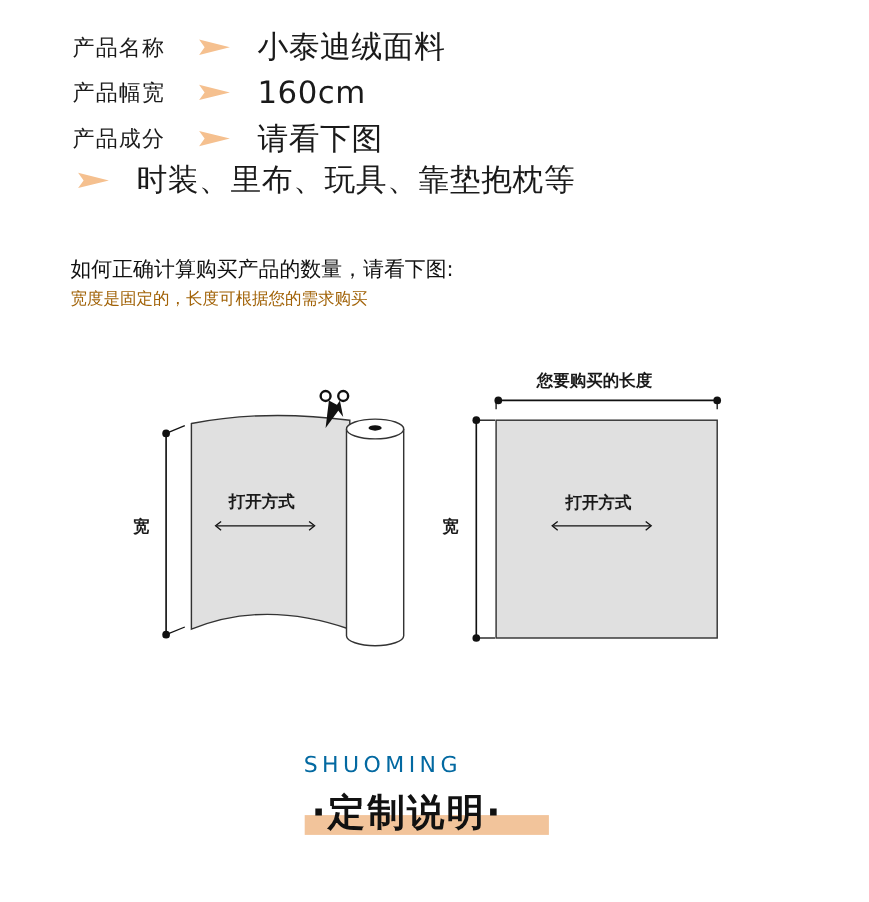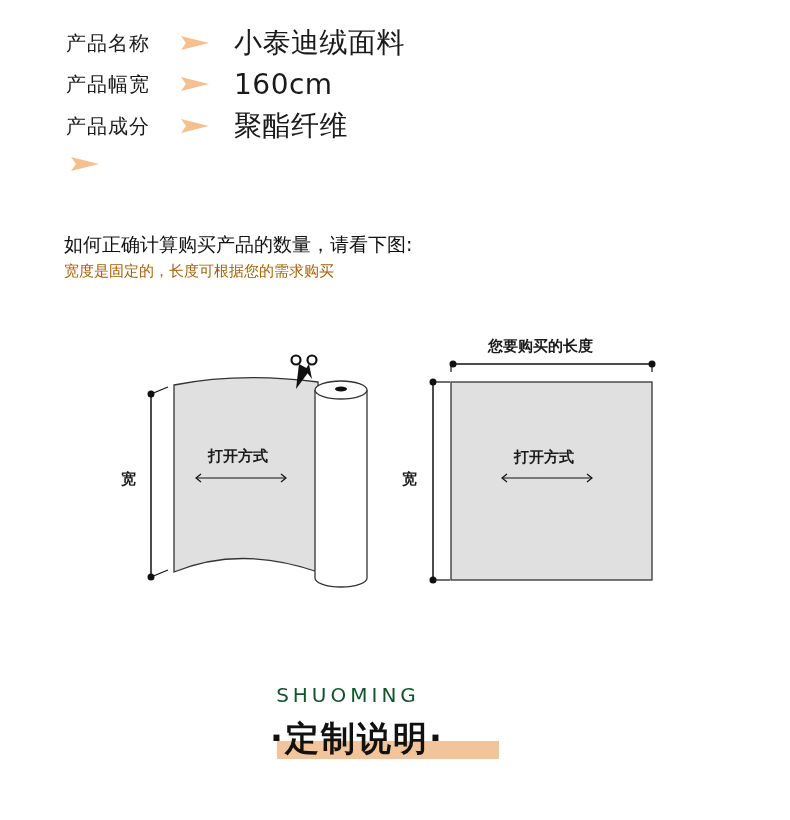--- a/index.html
+++ b/index.html
@@ -6,24 +6,24 @@
   body { width: 790px; height: 820px; position: relative; overflow: hidden;
          font-family: "DejaVu Sans", "Liberation Sans", sans-serif; color: #1a1a1a; }
   .spec-row { position: absolute; left: 66px; height: 30px; display: flex; align-items: center; }
   .spec-label { width: 110px; font-size: 20px; letter-spacing: 1px; color: #1a1a1a; }
   .spec-arrow { width: 30px; height: 16px; margin-left: 4px; margin-right: 24px; }
   .spec-value { font-size: 28px; color: #1a1a1a; letter-spacing: 0.5px; }
   .howto-title { position: absolute; left: 64px; top: 232px; font-size: 19px; font-weight: normal; color: #111; }
   .howto-sub { position: absolute; left: 64px; top: 262px; font-size: 15px; color: #a16207; }
   .diagram { position: absolute; left: 0; top: 0; }
   .footer-en { position: absolute; left: 0; width: 696px; top: 683px; text-align: center;
-               font-size: 20px; letter-spacing: 4px; color: #14532d; }
+               font-size: 20px; letter-spacing: 4px; color: #0369a1; }
   .footer-bar { position: absolute; left: 277px; top: 741px; width: 222px; height: 18px; background: #f2c49b; }
   .footer-cn { position: absolute; left: 0; width: 714px; top: 716px; text-align: center;
-               font-size: 34px; font-weight: bold; color: #111; letter-spacing: 2px; }
+               font-size: 34px; font-weight: bold; color: #111; letter-spacing: 2px; padding-left: 13px; }
 </style>
 </head>
 <body>
 
 <div class="spec-row" style="top:28px;">
   <span class="spec-label">产品名称</span>
   <svg class="spec-arrow" viewBox="0 0 30 16">
       <path d="M1 1 L29 8 L1 15 L6 8 Z" fill="#f5c08f"></path>
     </svg>
   <span class="spec-value">小泰迪绒面料</span>
@@ -33,26 +33,27 @@
   <svg class="spec-arrow" viewBox="0 0 30 16">
       <path d="M1 1 L29 8 L1 15 L6 8 Z" fill="#f5c08f"></path>
     </svg>
   <span class="spec-value">160cm</span>
 </div>
 <div class="spec-row" style="top:111px;">
   <span class="spec-label">产品成分</span>
   <svg class="spec-arrow" viewBox="0 0 30 16">
       <path d="M1 1 L29 8 L1 15 L6 8 Z" fill="#f5c08f"></path>
     </svg>
-  <span class="spec-value">聚酯纤维</span>
+  <span class="spec-value">请看下图</span>
 </div>
 <div class="spec-row" style="top:149px;">
   <svg class="spec-arrow" viewBox="0 0 30 16">
       <path d="M1 1 L29 8 L1 15 L6 8 Z" fill="#f5c08f"></path>
     </svg>
+  <span class="spec-value">时装、里布、玩具、靠垫抱枕等</span>
 </div>
 
 <div class="howto-title">如何正确计算购买产品的数量，请看下图:</div>
 <div class="howto-sub">宽度是固定的，长度可根据您的需求购买</div>
 
 <svg class="diagram" width="790" height="660">
 
   <g>
 
     <line x1="151" y1="394" x2="151" y2="577" stroke="#111" stroke-width="1.5"></line>

